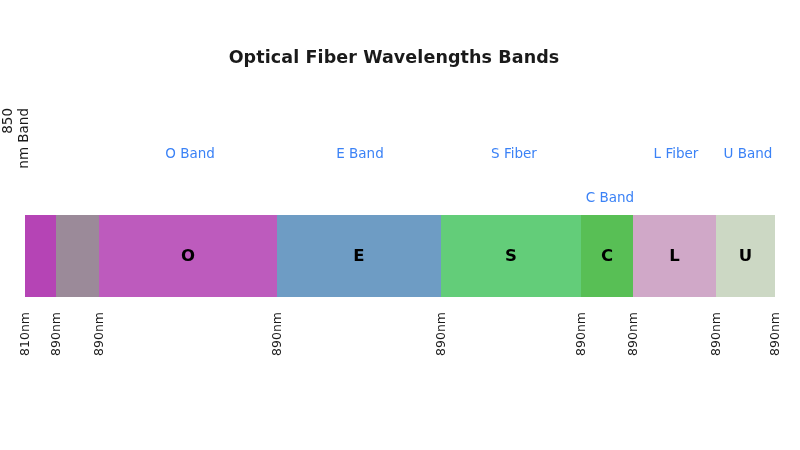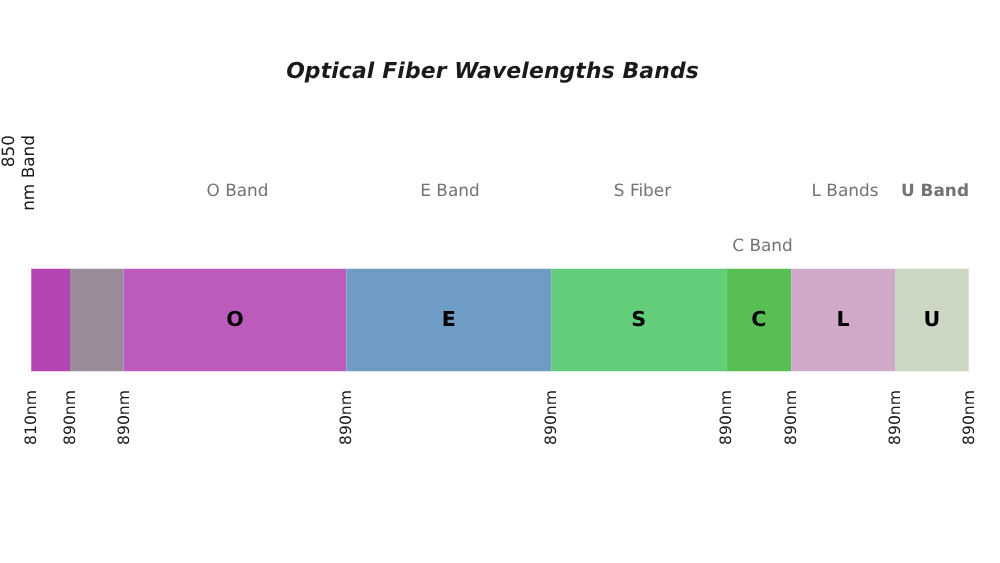--- a/index.html
+++ b/index.html
@@ -26,21 +26,20 @@
     position: absolute;
     left: 0;
     top: 47px;
     width: 788px;
     text-align: center;
     font-size: 17.5px;
     font-weight: bold;
     color: #1a1a1a;
     letter-spacing: 0.1px;
     white-space: nowrap;
-    font-style: italic;
   }
 
   
   #plot-area {
     position: absolute;
     left: 25px;
     top: 215px;
     width: 750px;
     height: 82px;
   }
@@ -60,21 +59,21 @@
     font-weight: bold;
     color: #000000;
     line-height: 1;
     user-select: none;
   }
 
   
   .top-label {
     position: absolute;
     font-size: 13.5px;
-    color: #737373;
+    color: #3b82f6;
     white-space: nowrap;
     transform: translateX(-50%);
   }
   .top-label.horizontal {
     top: 145px;
   }
   .vertical-stack {
     position: absolute;
     top: 108px;
     display: flex;
@@ -114,22 +113,22 @@
   <div class="vertical-stack" id="label-850">
     <span class="vline">850</span>
     <span class="vline">nm Band</span>
   </div>
 
   <div id="top-labels">
       <div class="top-label horizontal" style="left: 190px;">O Band</div>
       <div class="top-label horizontal" style="left: 360px;">E Band</div>
       <div class="top-label horizontal" style="left: 514px;">S Fiber</div>
       <div class="top-label horizontal" style="left: 610px; margin-top: 44px;">C Band</div>
-      <div class="top-label horizontal" style="left: 676px;">L Bands</div>
-      <div class="top-label horizontal" style="left: 748px; font-weight: bold;">U Band</div>
+      <div class="top-label horizontal" style="left: 676px;">L Fiber</div>
+      <div class="top-label horizontal" style="left: 748px;">U Band</div>
     </div>
 
   <div id="plot-area">
       <div class="band-segment" style="left: 0px; width: 31px; background: rgb(181, 68, 181);"></div>
       <div class="band-segment" style="left: 31px; width: 43px; background: rgb(155, 138, 153);"></div>
       <div class="band-segment" style="left: 74px; width: 178px; background: rgb(189, 91, 189);">
         <span class="band-letter">O</span>
       </div>
       <div class="band-segment" style="left: 252px; width: 164px; background: rgb(110, 156, 196);">
         <span class="band-letter">E</span>

